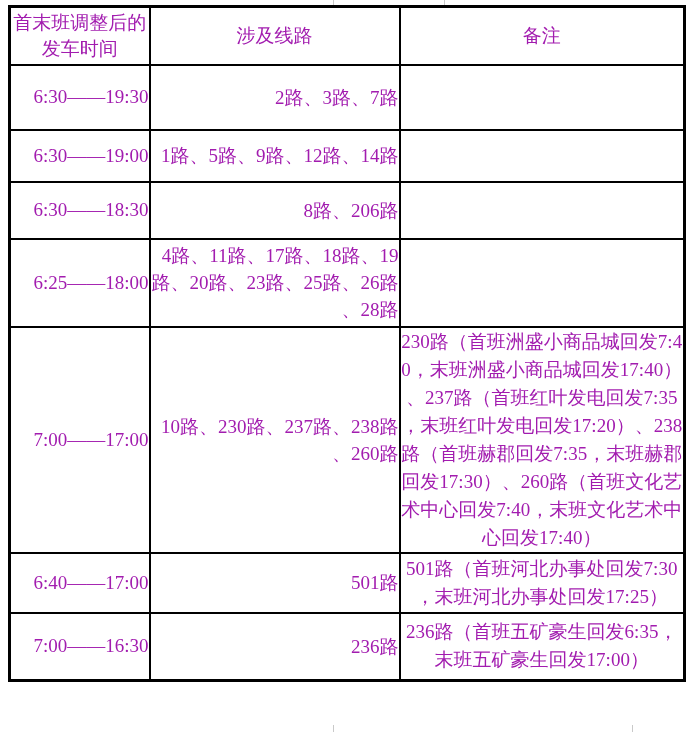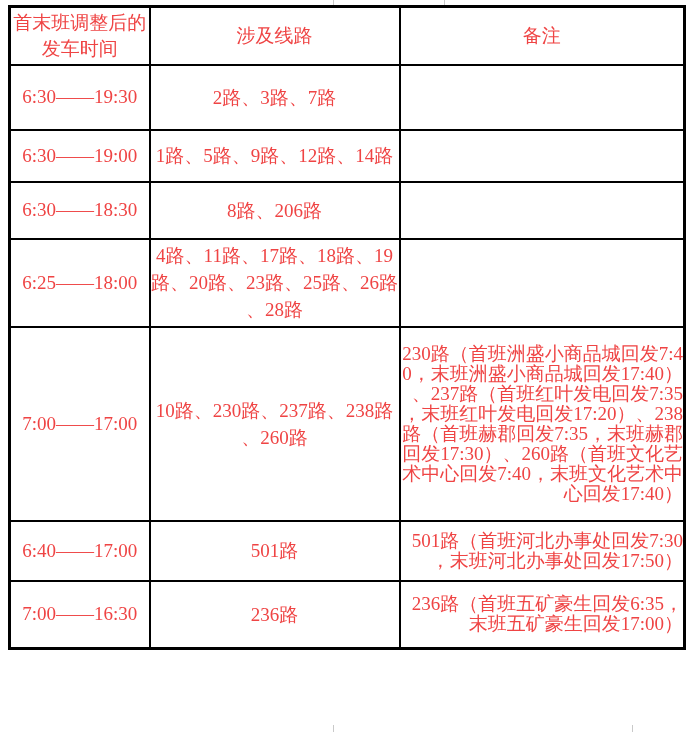--- a/index.html
+++ b/index.html
@@ -7,21 +7,21 @@
     padding: 0;
     background: #ffffff;
   }
   .page {
     position: relative;
     width: 691px;
     height: 735px;
     background: #ffffff;
     overflow: hidden;
     font-family: "Liberation Serif", "DejaVu Serif", serif;
-    color: #ef4444;
+    color: #a21caf;
   }
   table.schedule {
     position: absolute;
     left: 8px;
     top: 5px;
     width: 675px;
     border-collapse: collapse;
     table-layout: fixed;
     border: 3px solid #000000;
   }
@@ -32,37 +32,37 @@
     font-weight: normal;
     font-size: 19px;
     padding: 0;
     overflow: hidden;
   }
   col.c-time   { width: 140px; }
   col.c-routes { width: 250px; }
   col.c-remark { width: 285px; }
 
   .cell-time {
-    text-align: center;
+    text-align: right;
     white-space: nowrap;
     line-height: 26px;
   }
   .cell-routes {
-    text-align: center;
+    text-align: right;
     word-break: break-all;
     line-break: anywhere;
     line-height: 27px;
     padding: 0 2px;
     font-family: Liberation Serif, serif;
   }
   .cell-remark {
-    text-align: right;
+    text-align: center;
     word-break: break-all;
     line-break: anywhere;
-    line-height: 20px;
+    line-height: 28px;
     padding: 0 2px 0 4px;
   }
   th.cell-head {
     text-align: center;
     line-height: 26px;
   }
   
   tr.hr  { height: 58px; }
   tr.r0  { height: 65px; }
   tr.r1  { height: 52px; }
@@ -128,21 +128,21 @@
         <td class="cell-remark"></td>
       </tr>
       <tr class="r4">
         <td class="cell-time">7:00——17:00</td>
         <td class="cell-routes">10路、230路、237路、238路、260路</td>
         <td class="cell-remark">230路（首班洲盛小商品城回发7:40，末班洲盛小商品城回发17:40）、237路（首班红叶发电回发7:35，末班红叶发电回发17:20）、238路（首班赫郡回发7:35，末班赫郡回发17:30）、260路（首班文化艺术中心回发7:40，末班文化艺术中心回发17:40）</td>
       </tr>
       <tr class="r5">
         <td class="cell-time">6:40——17:00</td>
         <td class="cell-routes">501路</td>
-        <td class="cell-remark">501路（首班河北办事处回发7:30，末班河北办事处回发17:50）</td>
+        <td class="cell-remark">501路（首班河北办事处回发7:30，末班河北办事处回发17:25）</td>
       </tr>
       <tr class="r6">
         <td class="cell-time">7:00——16:30</td>
         <td class="cell-routes">236路</td>
         <td class="cell-remark">236路（首班五矿豪生回发6:35，末班五矿豪生回发17:00）</td>
       </tr>
     </tbody>
   </table>
 </div>
 

